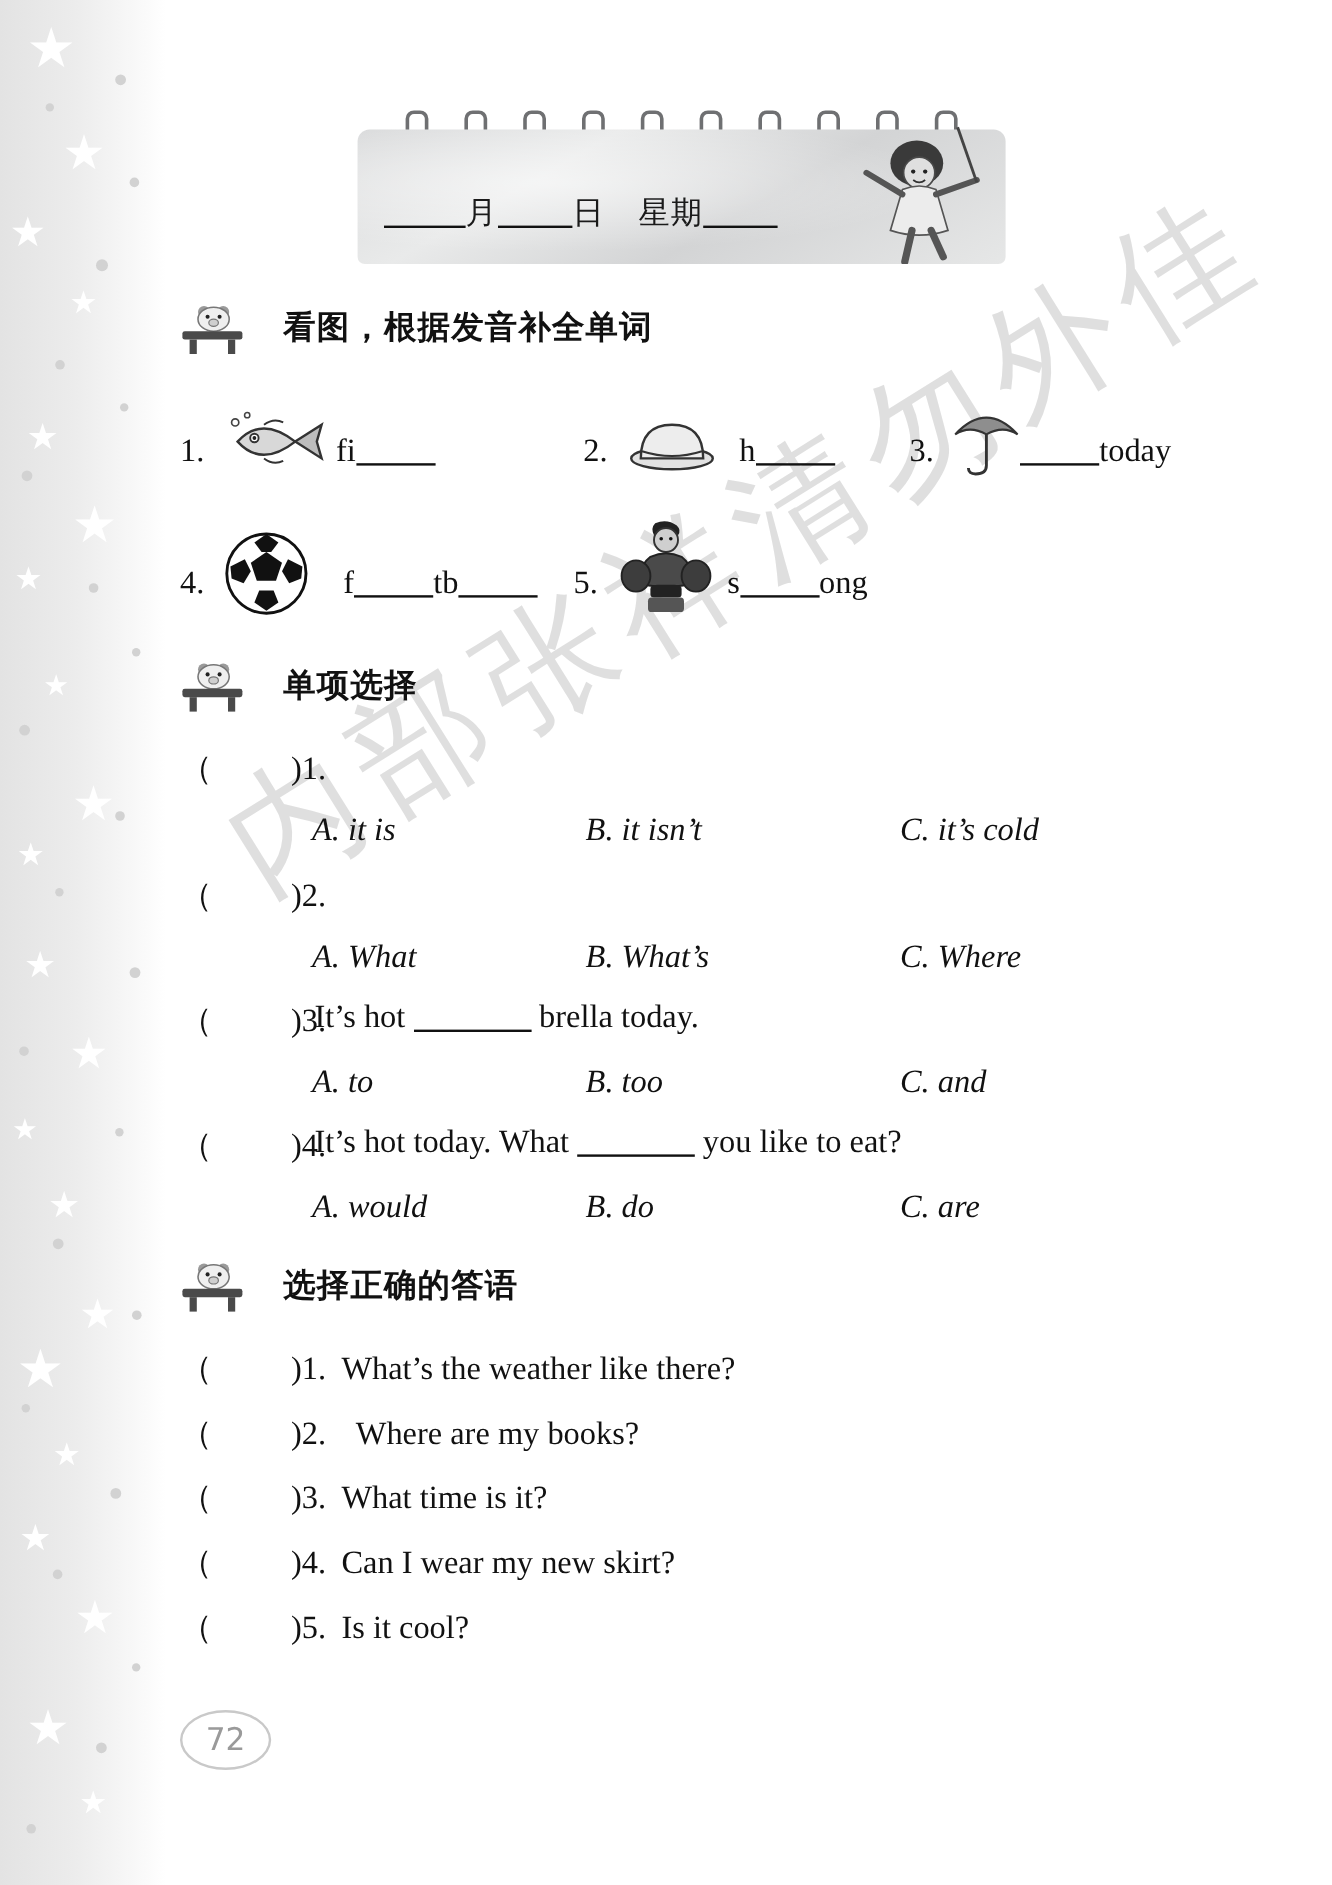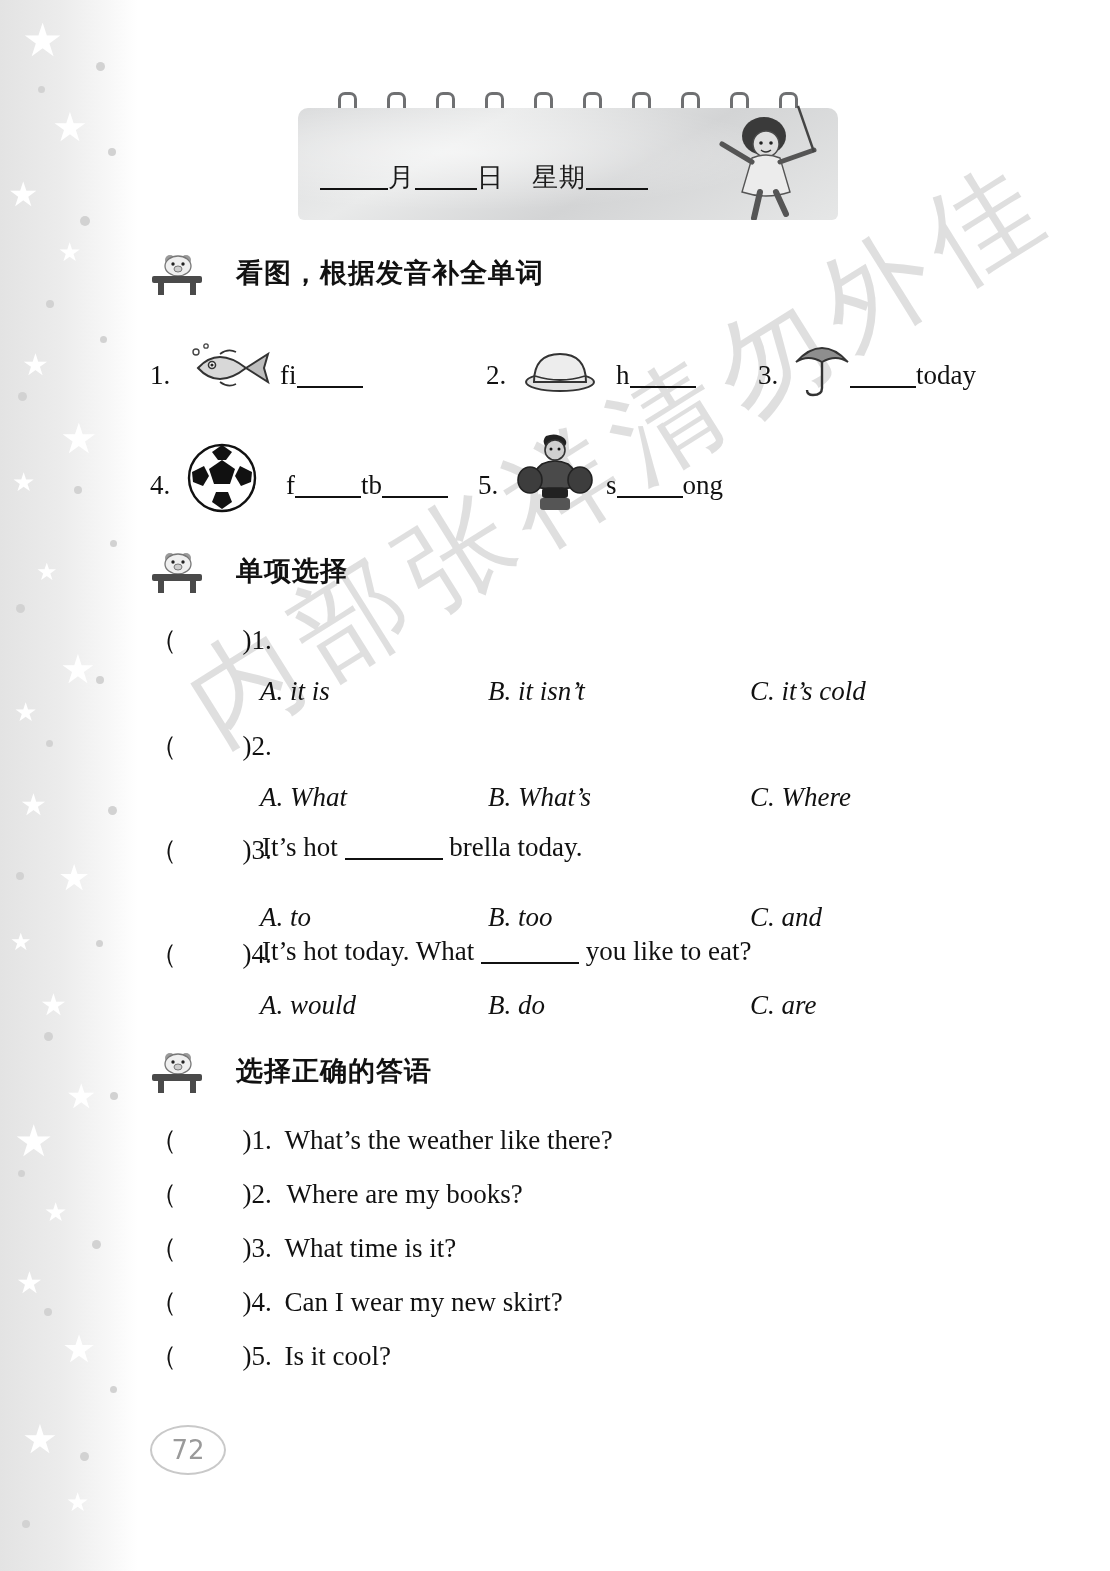--- a/index.html
+++ b/index.html
@@ -393,21 +393,21 @@
   </div>
 
   <div class="paren" style="left:12px; top:832px;">
     <span>（</span>
     <span style="display:inline-block;width:52px;"></span>
     <span>)3.</span>
   </div>
   <div class="q" style="left:124px; top:832px;">
     <span>It’s hot</span> <span class="blank-u" style="width:98px;"></span> <span>brella today.</span>
   </div>
-  <div class="opts" style="left:122px; top:886px;margin-top:16px;">
+  <div class="opts" style="left:122px; top:886px;">
     <span style="width:228px;">A. to</span><span style="width:262px;">B. too</span><span>C. and</span>
   </div>
 
   <div class="paren" style="left:12px; top:936px;">
     <span>（</span>
     <span style="display:inline-block;width:52px;"></span>
     <span>)4.</span>
   </div>
   <div class="q" style="left:124px; top:936px;">
     <span>It’s hot today. What</span> <span class="blank-u" style="width:98px;"></span> <span>you like to eat?</span>
@@ -434,21 +434,21 @@
   <div class="paren" style="left:12px; top:1122px;">
     <span>（</span>
     <span style="display:inline-block;width:52px;"></span>
     <span>)1.</span>
     <span style="margin-left:6px;text-align:center;">What’s the weather like there?</span>
   </div>
   <div class="paren" style="left:12px; top:1176px;">
     <span>（</span>
     <span style="display:inline-block;width:52px;"></span>
     <span>)2.</span>
-    <span style="margin-left:8px;">Where are my books?</span>
+    <span style="margin-left:18px;">Where are my books?</span>
   </div>
   <div class="paren" style="left:12px; top:1230px;">
     <span>（</span>
     <span style="display:inline-block;width:52px;"></span>
     <span>)3.</span>
     <span style="margin-left:6px;">What time is it?</span>
   </div>
   <div class="paren" style="left:12px; top:1284px;">
     <span>（</span>
     <span style="display:inline-block;width:52px;"></span>

